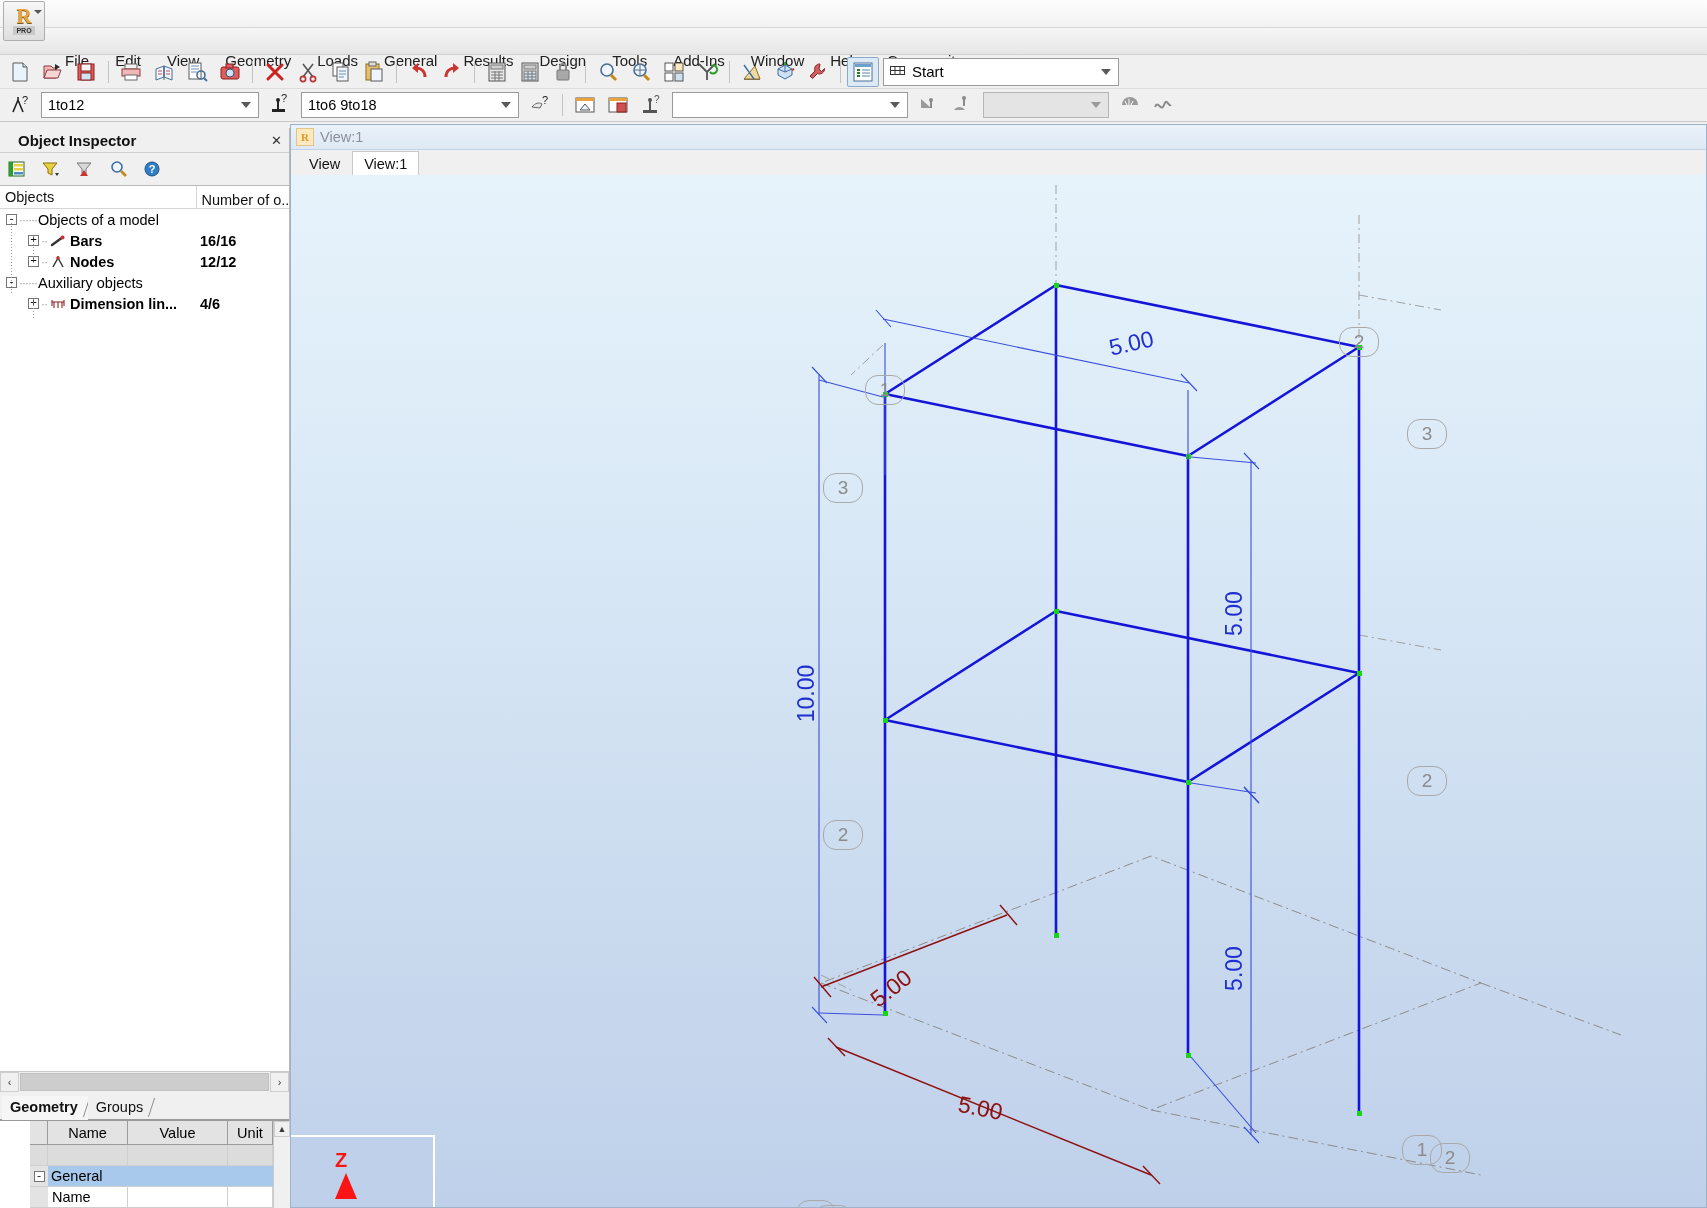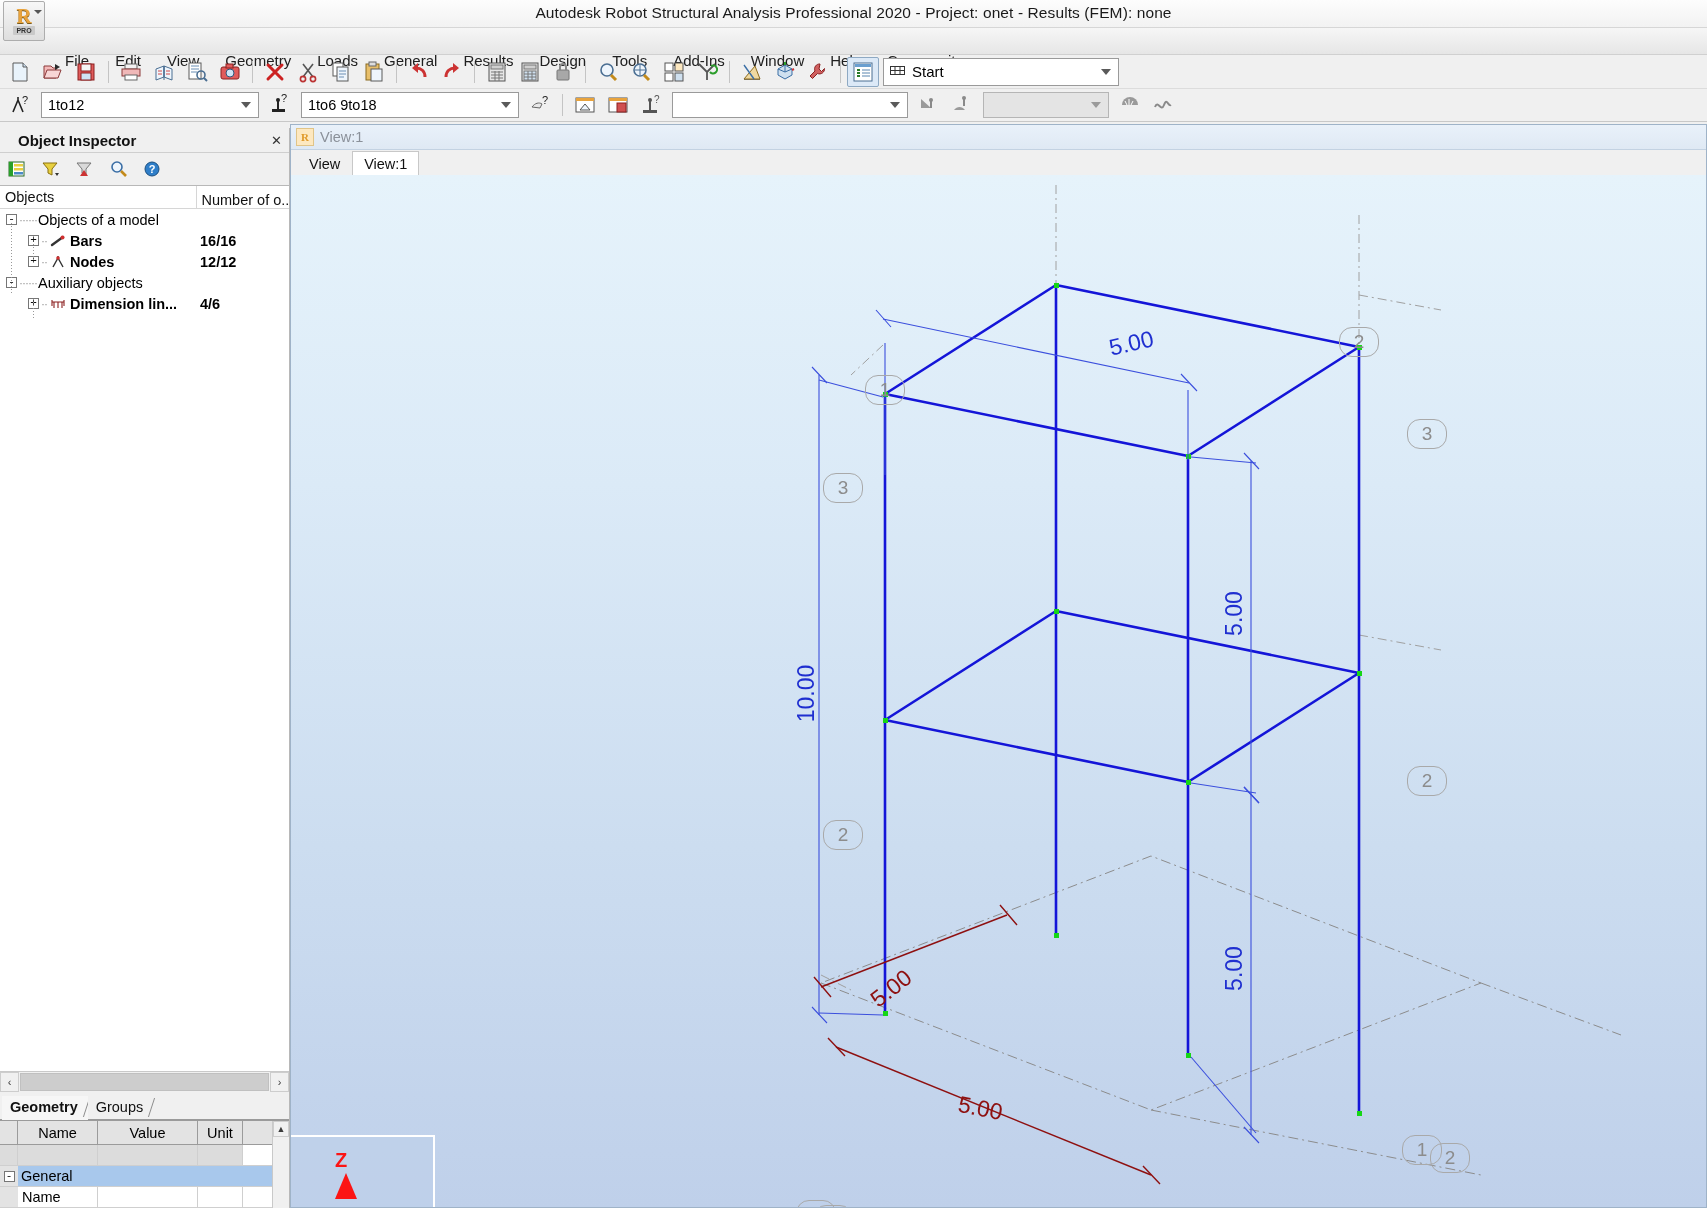--- a/index.html
+++ b/index.html
@@ -150,21 +150,21 @@
     position:relative;height:23px;line-height:23px;padding:0 10px 0 8px;
     font-size:14.5px;background:#f0f0f0;color:#111;
   }
   .vtab.active{font-weight:bold;background:#f6f6f6;}
   .vtab .slash{
     position:absolute;right:1px;top:2px;height:19px;width:8px;
     border-right:1px solid #8d8d8d;transform:skewX(-18deg);
   }
   .vtab.active::after{content:"";position:absolute;left:0;right:0;bottom:-1px;height:2px;background:#f6f6f6;}
 
-  .props{flex:0 0 auto;background:#fff;border-top:1px solid #9a9a9a;display:flex;}
+  .props{flex:0 0 auto;background:#fff;border-top:1px solid #9a9a9a;display:flex;padding-left:30px;}
   .props-table{flex:1;}
   .p-head{
     height:23px;background:#e3e3e3;display:flex;align-items:center;
     font-size:14.5px;border-bottom:1px solid #9b9b9b;
   }
   .p-head .cell{
     height:100%;display:flex;align-items:center;justify-content:center;
     border-right:1px solid #9b9b9b;box-sizing:border-box;
   }
   .p-gut{width:18px;background:#e3e3e3;}
@@ -246,21 +246,20 @@
 <body>
 
 <div class="app">
 
   <div class="titlebar">
     <div class="applogo">
       <div class="r">R</div>
       <div class="pro">PRO</div>
       <div class="caret"></div>
     </div>
-    <div class="title-text">Autodesk Robot Structural Analysis Professional 2020 - Project: onet - Results (FEM): none</div>
   </div>
 
   <div class="menubar">
     <div class="menu-item">File</div>
     <div class="menu-item">Edit</div>
     <div class="menu-item">View</div>
     <div class="menu-item">Geometry</div>
     <div class="menu-item">Loads</div>
     <div class="menu-item">General</div>
     <div class="menu-item">Results</div>

